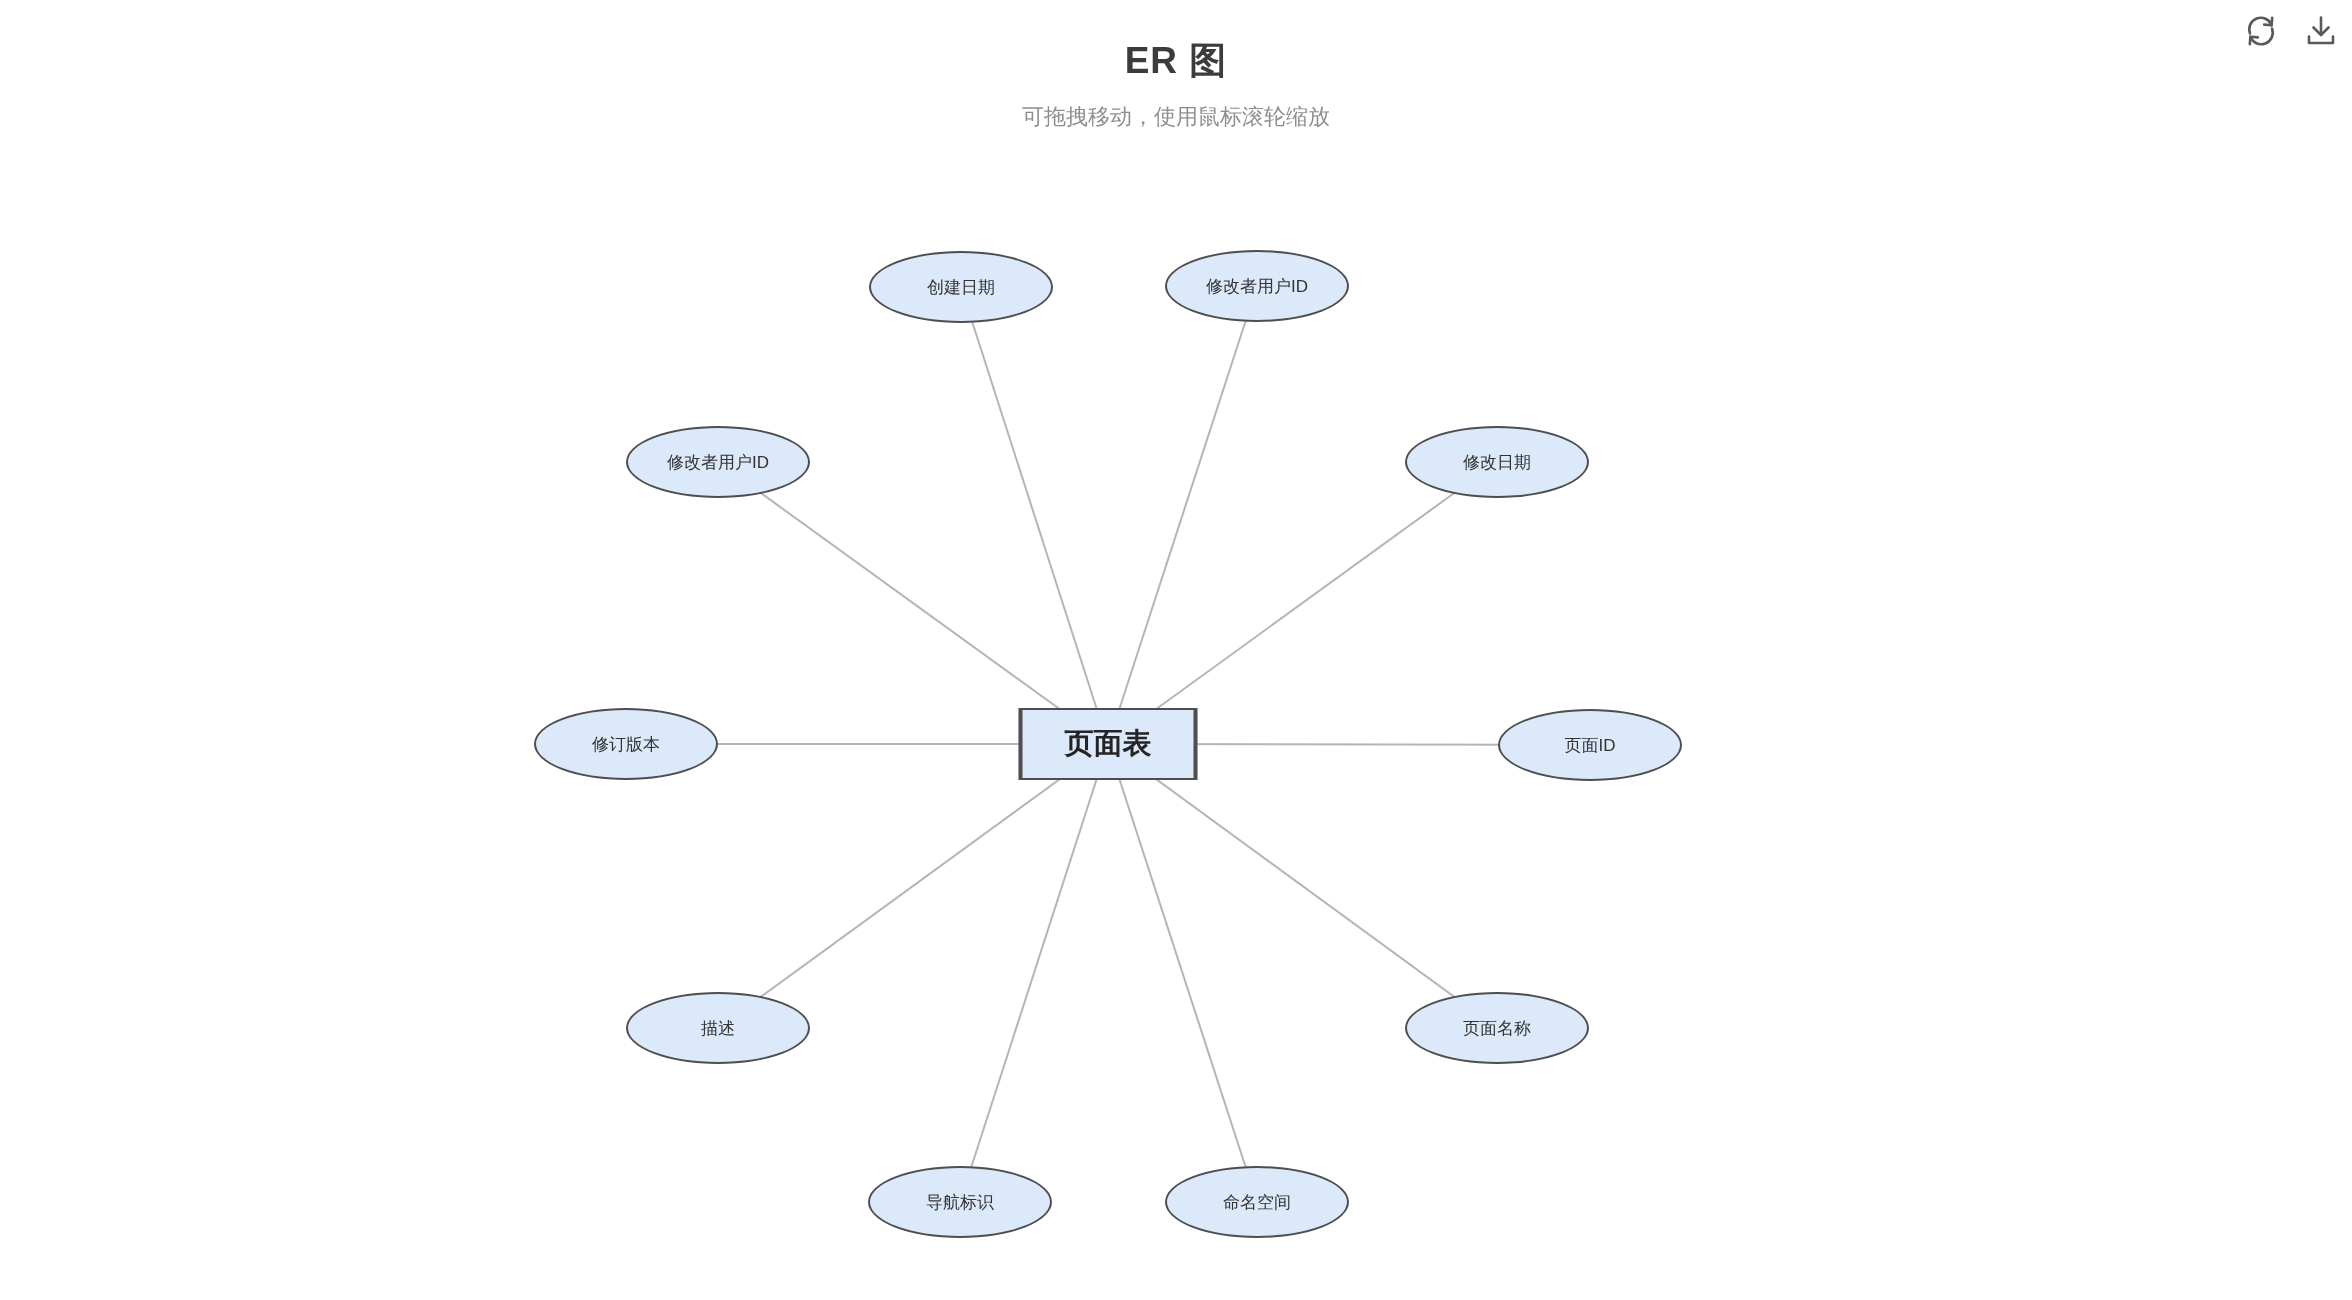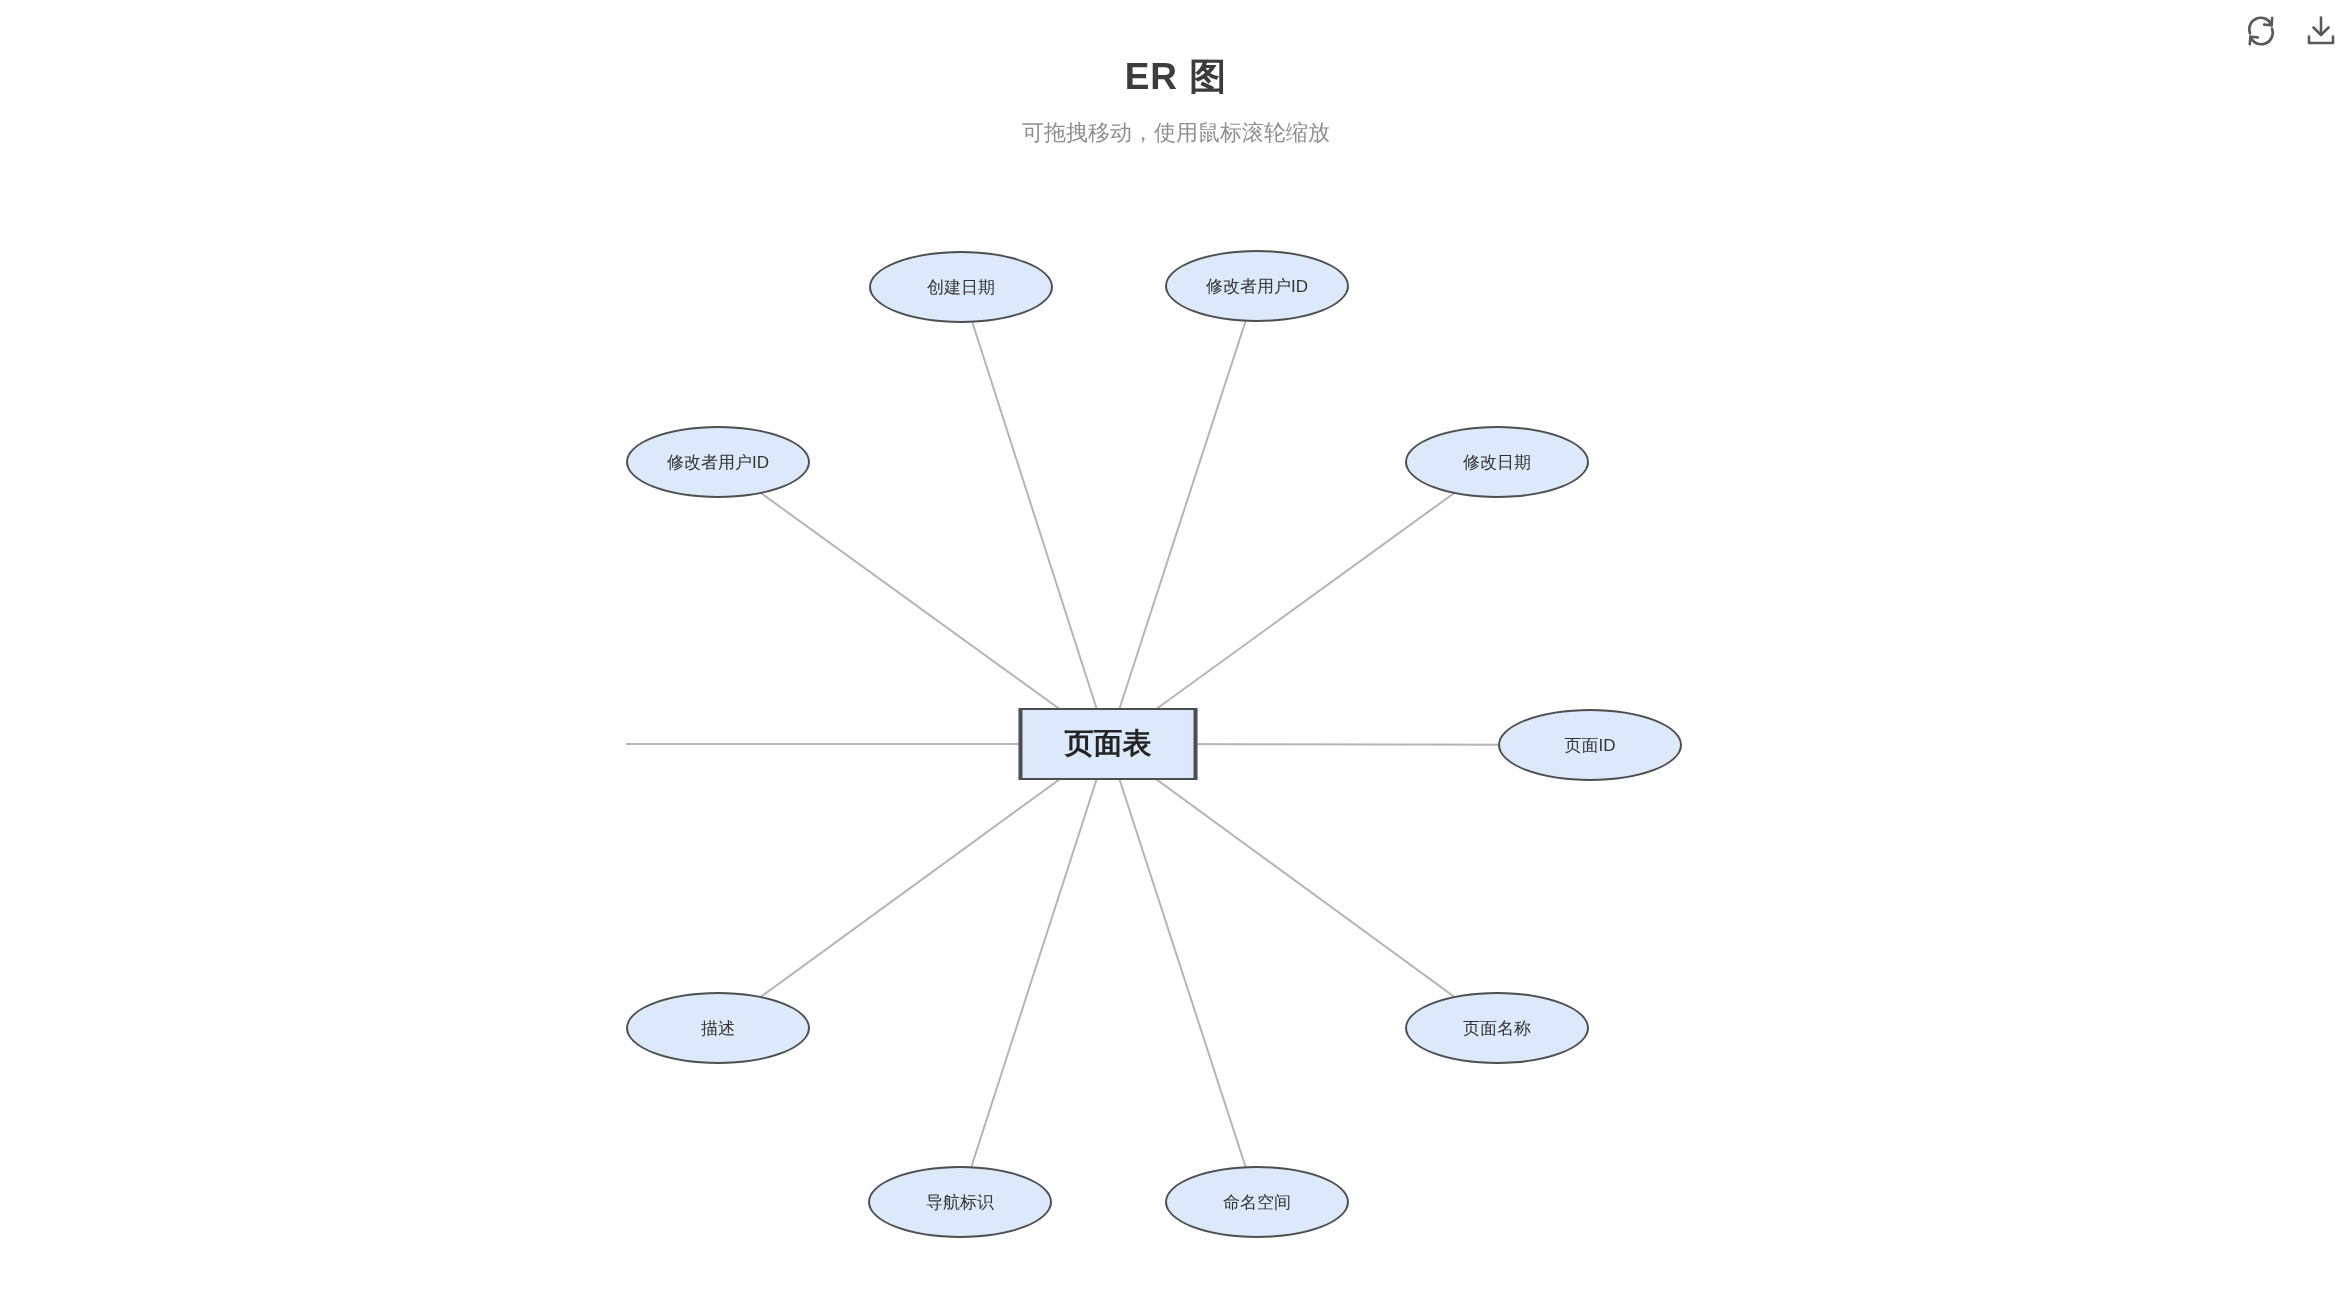--- a/index.html
+++ b/index.html
@@ -9,21 +9,21 @@
     font-family: "Liberation Sans", "DejaVu Sans", sans-serif;
     overflow: hidden;
   }
   .canvas {
     position: relative;
     width: 2352px; height: 1300px;
     background: #ffffff;
   }
   .header {
     position: absolute;
-    top: 52px; left: 0; width: 100%;
+    top: 36px; left: 0; width: 100%;
     text-align: center;
     pointer-events: none;
     z-index: 5;
   }
   .page-title {
     font-size: 37px;
     font-weight: bold;
     color: #3c3c3c;
     letter-spacing: 1px;
   }
@@ -141,20 +141,23 @@
   </div>
   <div class="node attr-node" style="left: 1257px; top: 286px;">
     <span class="attr-label">修改者用户ID</span>
   </div>
   <div class="node attr-node" style="left: 718px; top: 462px;">
     <span class="attr-label">修改者用户ID</span>
   </div>
   <div class="node attr-node" style="left: 1497px; top: 462px;">
     <span class="attr-label">修改日期</span>
   </div>
+  <div class="node attr-node" style="left: 626px; top: 744px;">
+    <span class="attr-label">修订版本</span>
+  </div>
   <div class="node attr-node" style="left: 1590px; top: 745px;">
     <span class="attr-label">页面ID</span>
   </div>
   <div class="node attr-node" style="left: 718px; top: 1028px;">
     <span class="attr-label">描述</span>
   </div>
   <div class="node attr-node" style="left: 1497px; top: 1028px;">
     <span class="attr-label">页面名称</span>
   </div>
   <div class="node attr-node" style="left: 960px; top: 1202px;">

